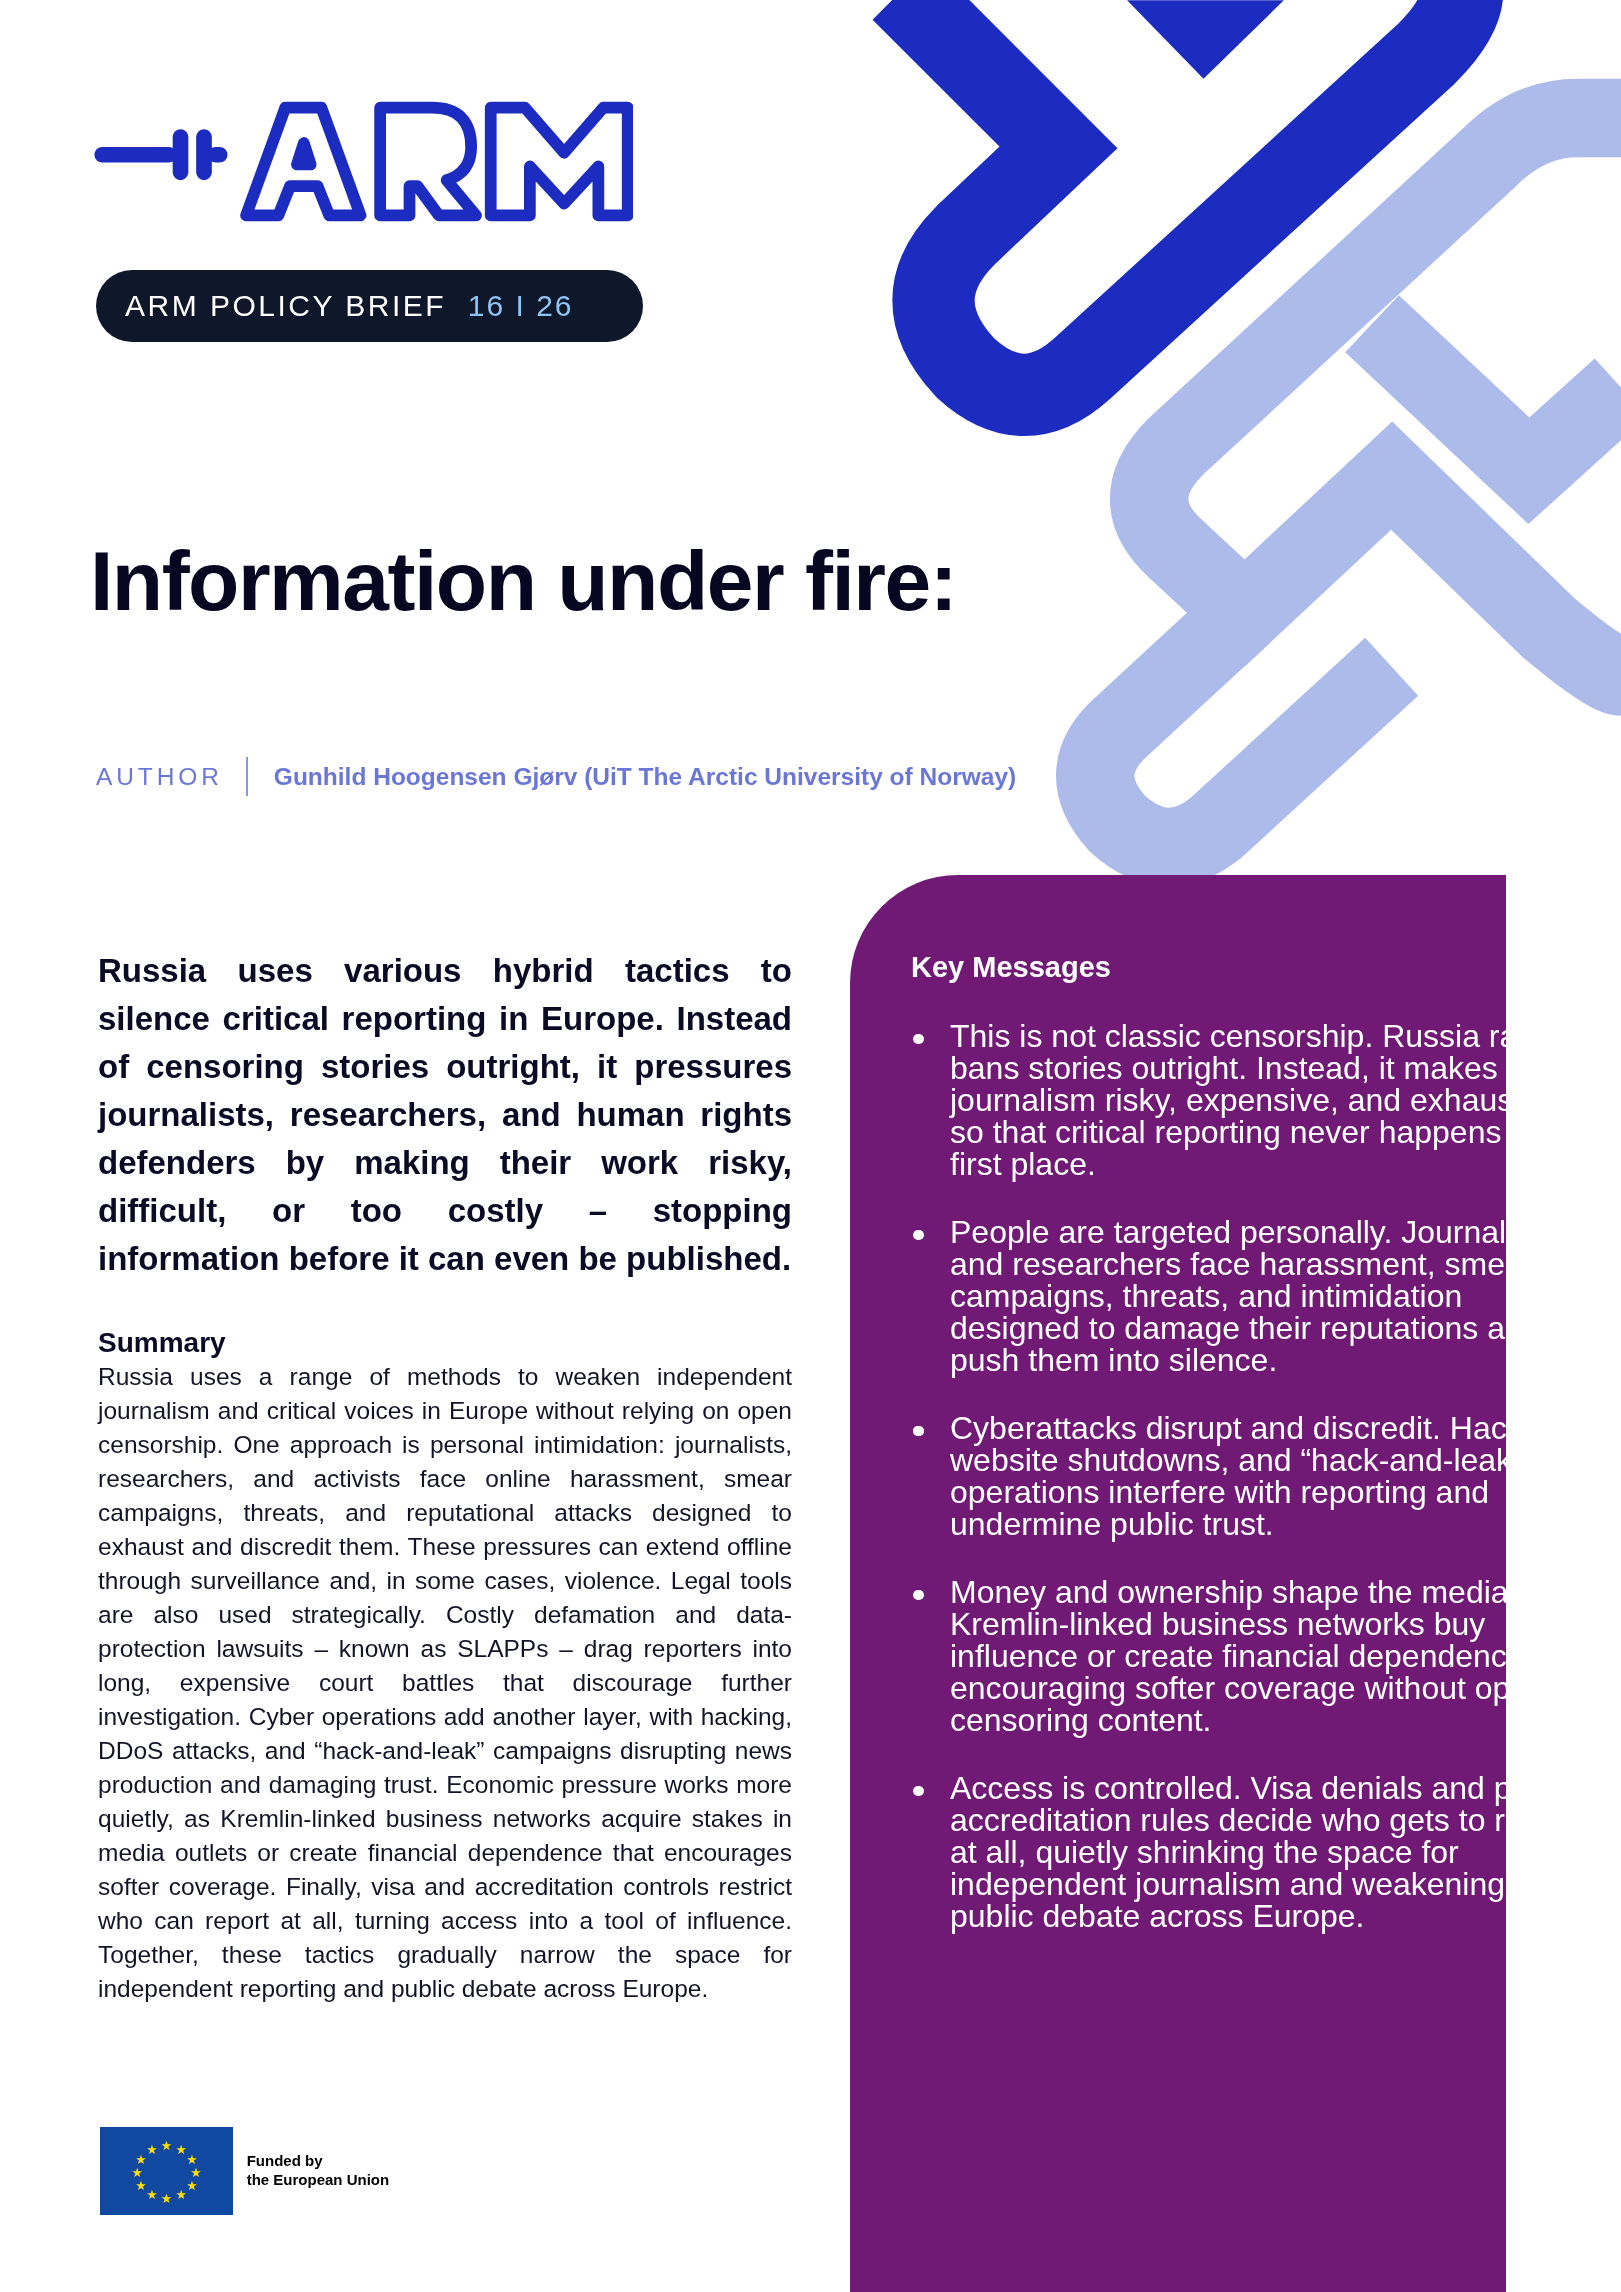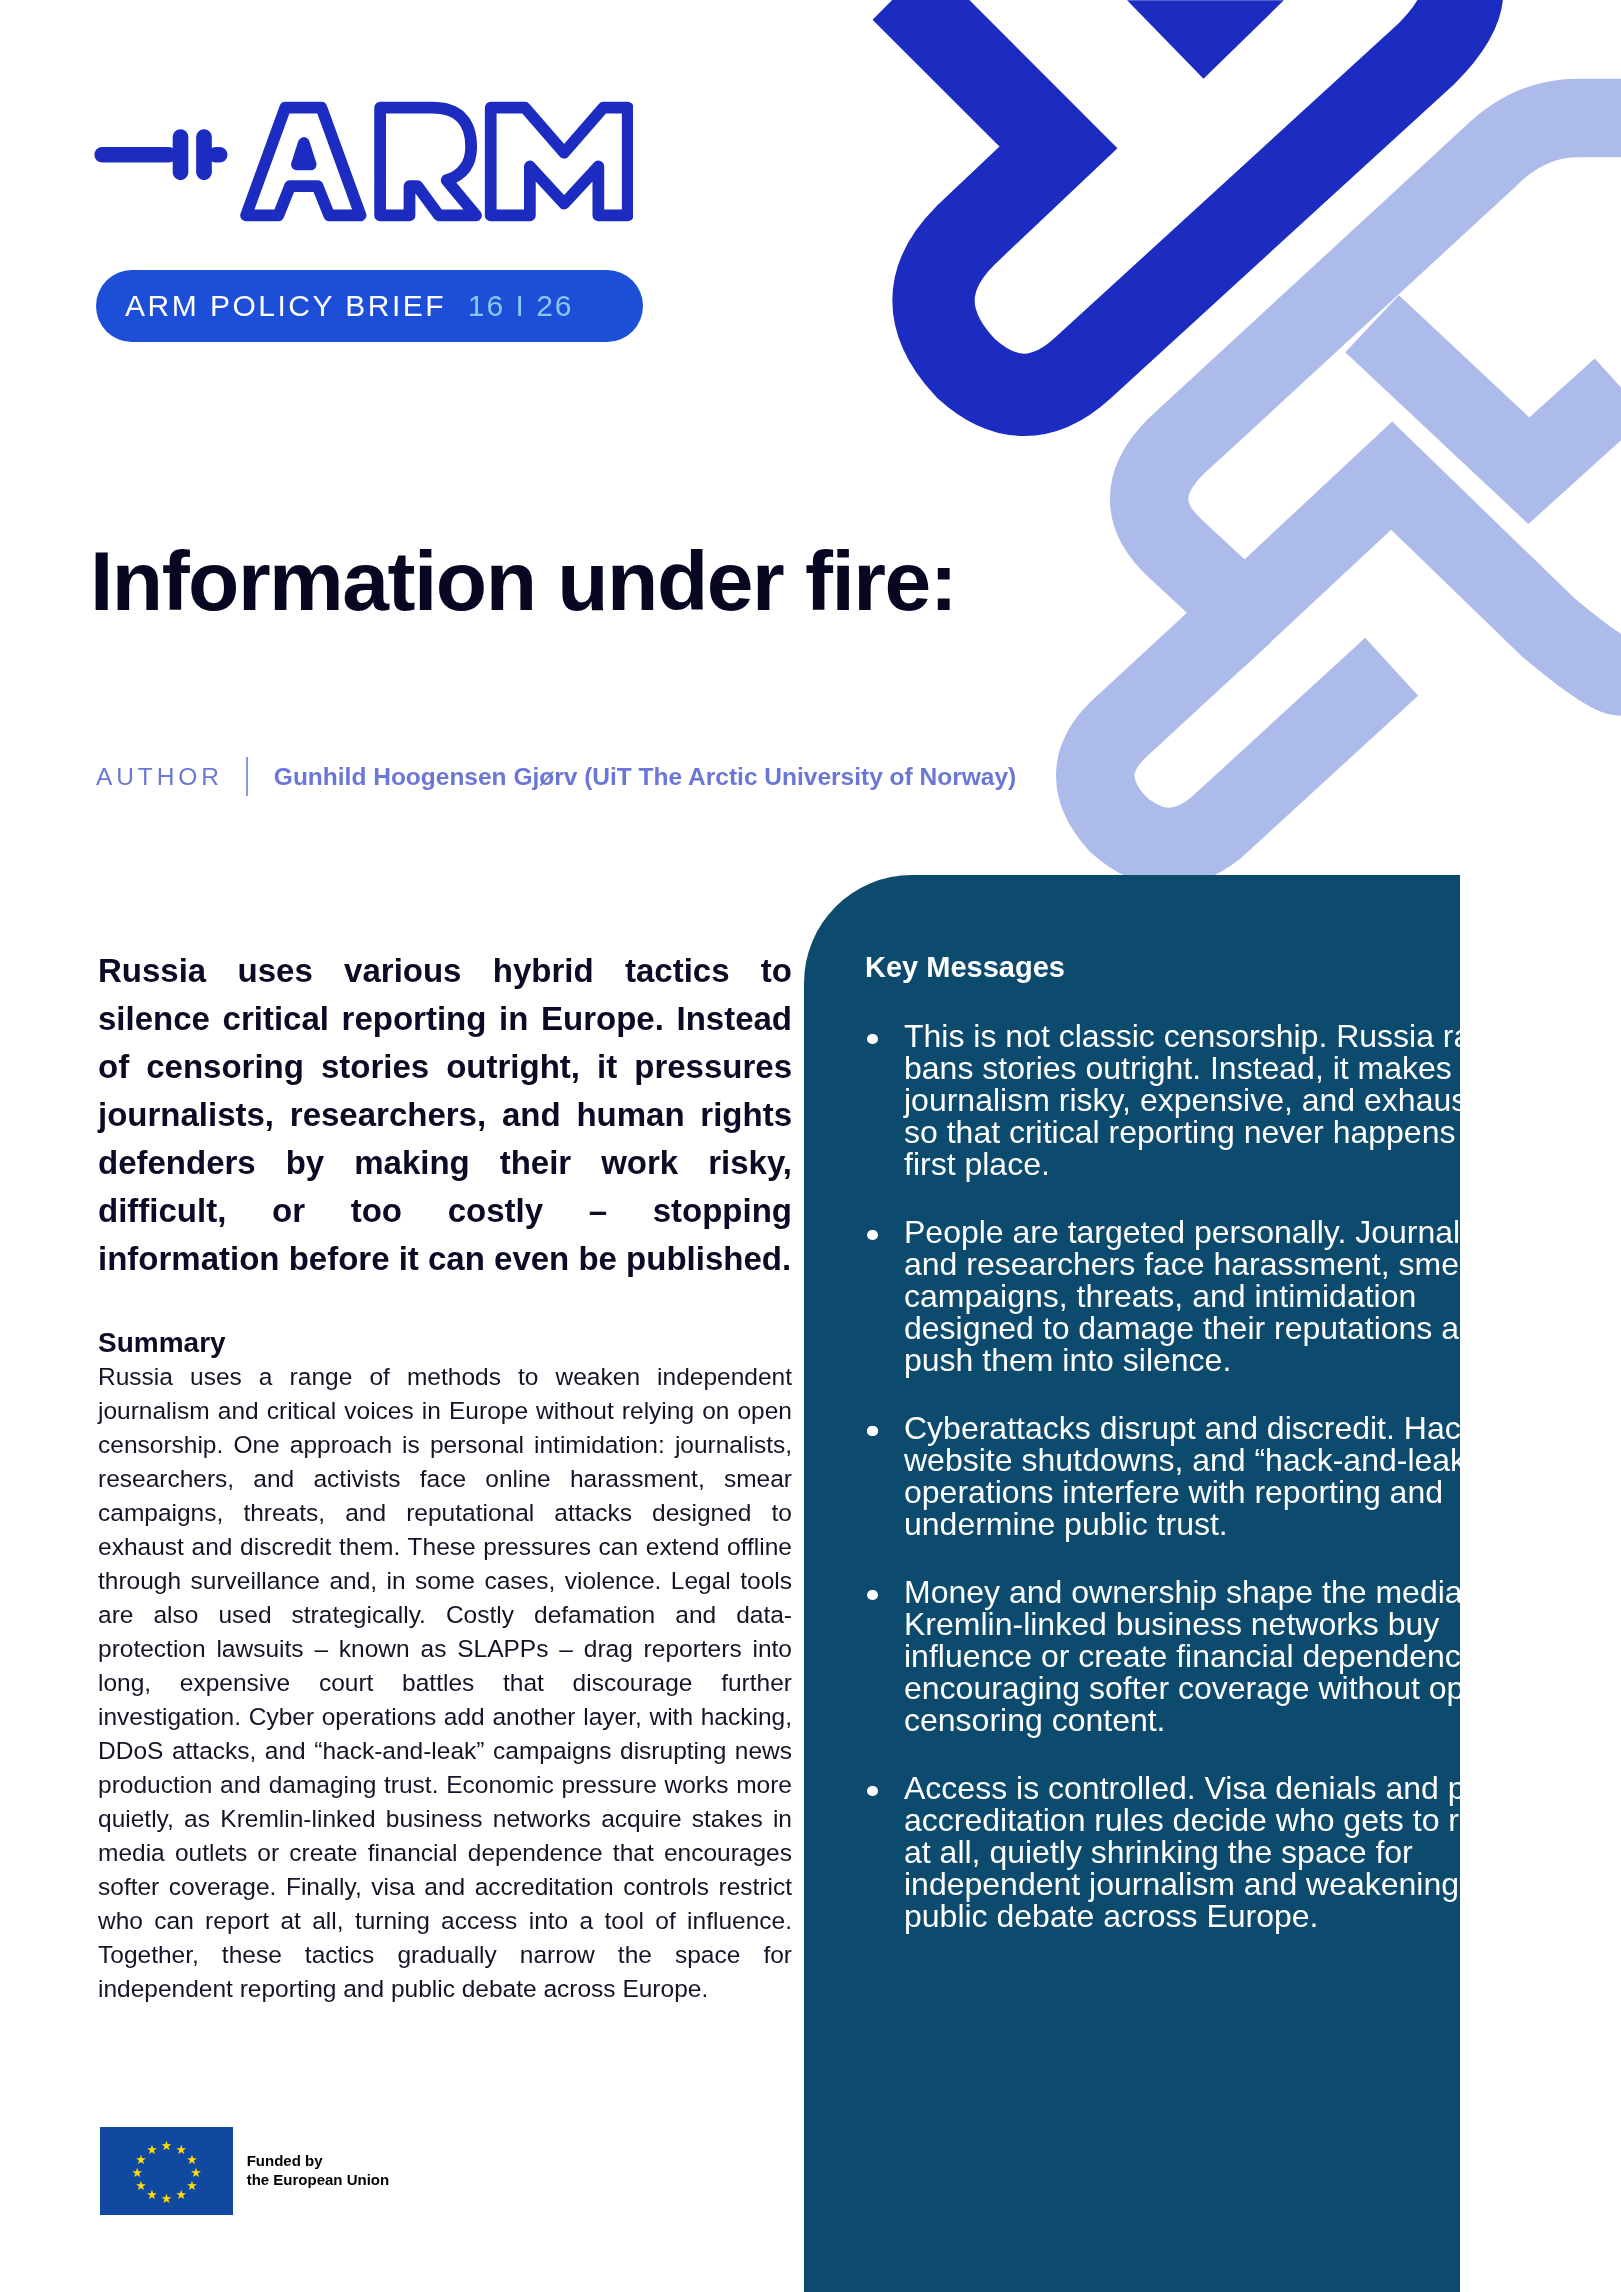--- a/index.html
+++ b/index.html
@@ -5,21 +5,21 @@
   * { box-sizing: border-box; margin: 0; padding: 0; }
   html, body { width: 1621px; height: 2293px; background: #ffffff; overflow: hidden; }
   body { position: relative; font-family: "Liberation Sans", "DejaVu Sans", sans-serif; color: #0a0a1e; }
 
   .deco { position: absolute; left: 0; top: 0; width: 1621px; height: 2293px; pointer-events: none; }
 
   .logo { position: absolute; left: 94px; top: 96px; width: 539px; height: 137px; }
 
   .badge {
     position: absolute; left: 96px; top: 270px; width: 547px; height: 72px;
-    background: #1d4ed8; border-radius: 36px;
+    background: #0f172a; border-radius: 36px;
     display: flex; align-items: center; padding-left: 29px;
     font-size: 30px; letter-spacing: 2.5px; color: #ffffff;
   }
   .badge .num { color: #8ec4f4; margin-left: 21.6px; letter-spacing: 2px; }
 
   .title {
     position: absolute; left: 90px; top: 534px; width: 1274px;
     font-size: 84px; font-weight: bold; line-height: 94px; letter-spacing: -1.5px;
     color: #070722;
   }
@@ -42,22 +42,22 @@
   .summary h2 { font-size: 28px; font-weight: bold; line-height: 35px; color: #0b0b26; }
   .summary p {
     font-size: 24.5px; line-height: 34px; text-align: justify; color: #141428;
   }
 
   .eu { position: absolute; left: 100px; top: 2127px; display: flex; align-items: center; }
   .eu-flag { width: 133px; height: 88px; background: #1149a0; position: relative; }
   .eu-text { margin-left: 13.7px; font-size: 15px; font-weight: bold; line-height: 18.6px; color: #000; }
 
   .panel {
-    position: absolute; left: 804px; top: 875px; width: 656px; height: 1417px;
-    background: #0c4a6e; border-top-left-radius: 108px;
+    position: absolute; left: 850px; top: 875px; width: 656px; height: 1417px;
+    background: #701a75; border-top-left-radius: 108px;
     color: #ffffff;
   }
   .panel h2 {
     position: absolute; left: 61px; top: 76px;
     font-size: 29px; font-weight: bold;
   }
   .km-list { position: absolute; left: 61px; top: 145px; width: 686px; list-style: none; }
   .km-item { position: relative; padding-left: 39px; font-size: 32px; line-height: 32px; margin-bottom: 36px; }
   .km-bullet {
     position: absolute; left: 2px; top: 13.7px; width: 10.8px; height: 10.8px;

